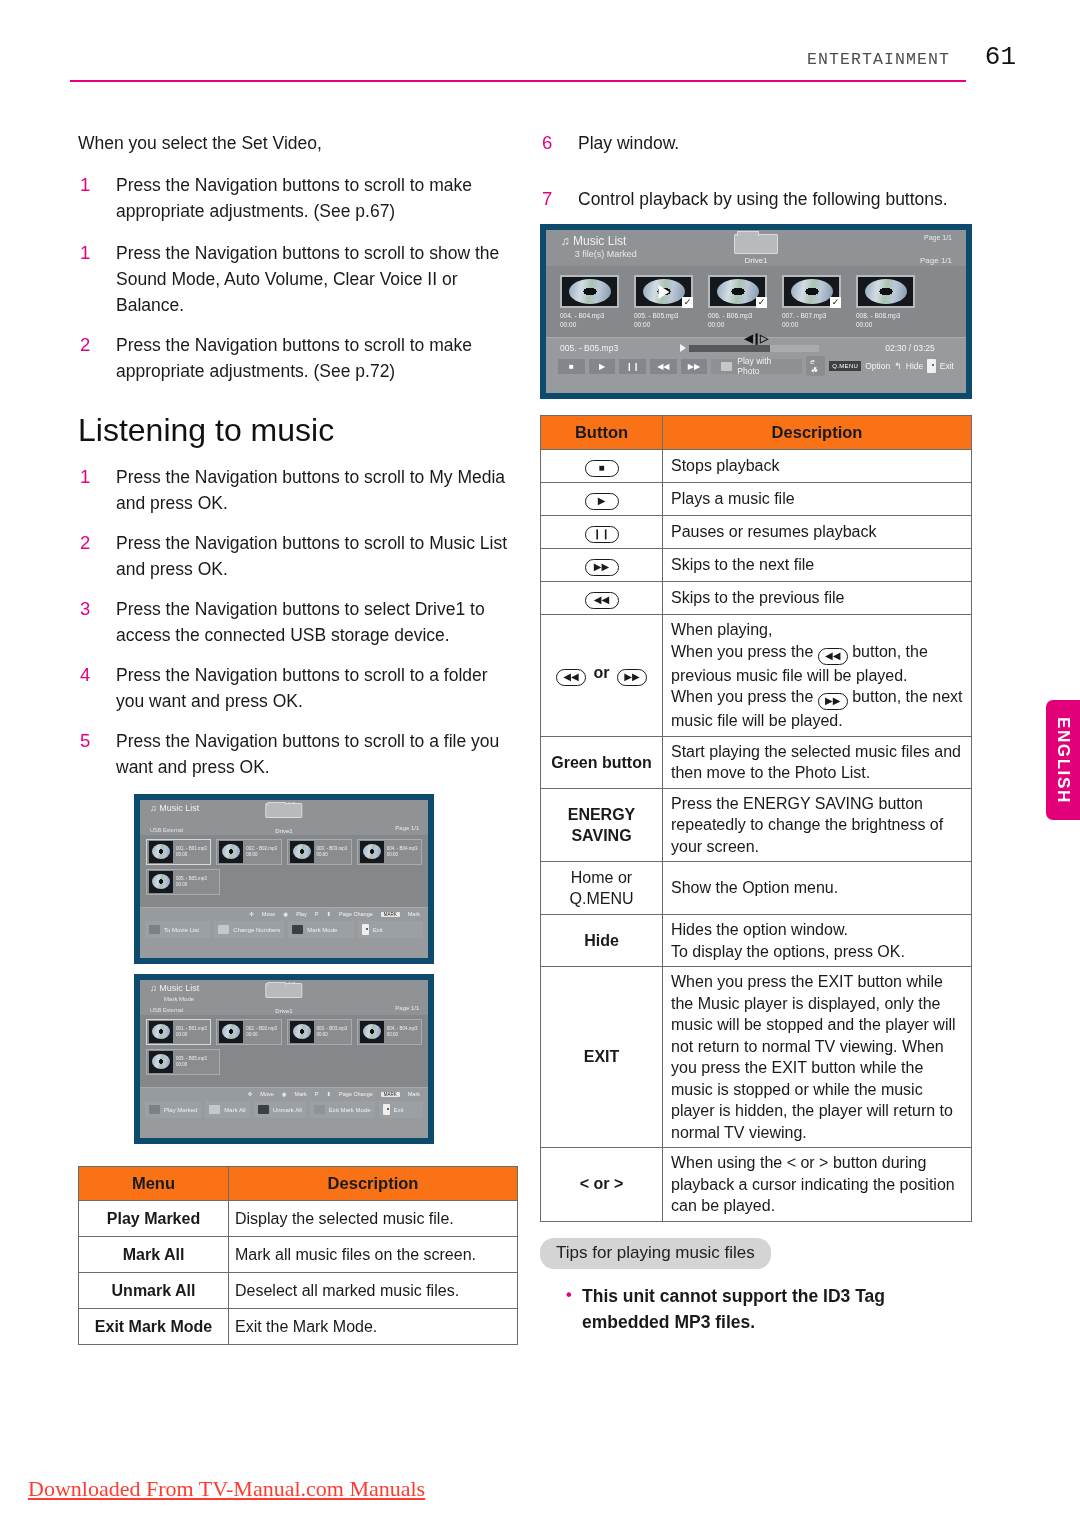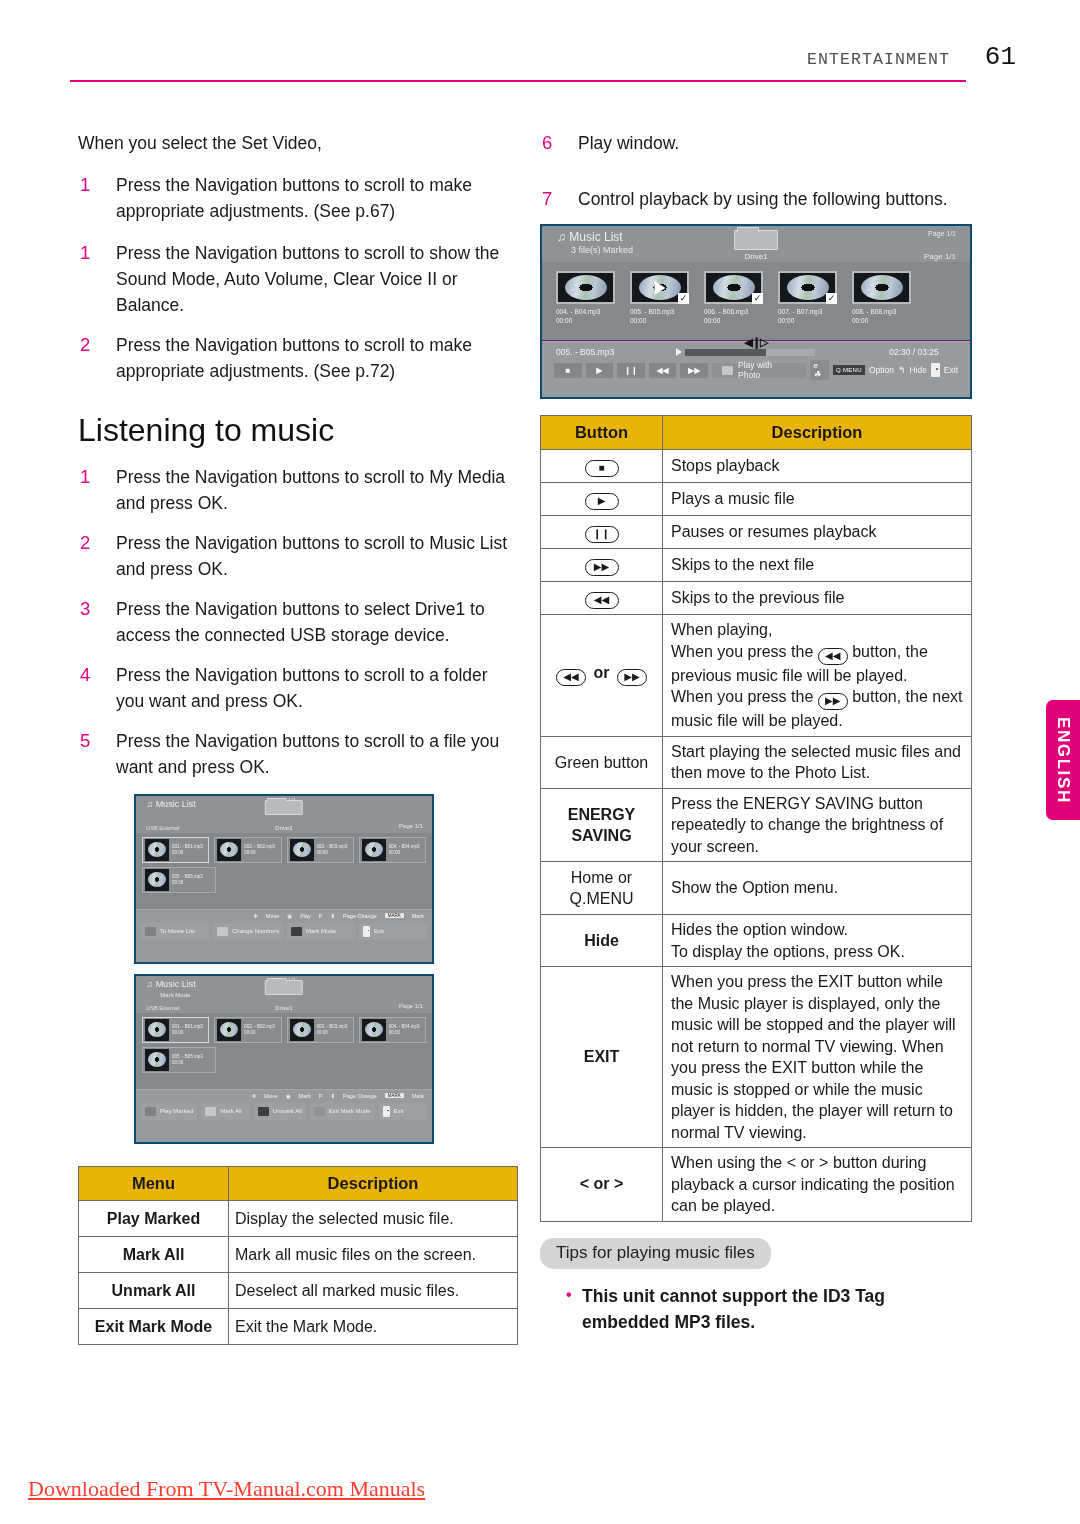--- a/index.html
+++ b/index.html
@@ -62,21 +62,21 @@
   table.doc {
     border-collapse:collapse; width:100%;
     border:1.6px solid #4d4d4d;
     font-size:16px;
   }
   table.doc th, table.doc td {
     border:1.2px solid #6b6b6b;
     padding:5px 7px; vertical-align:middle;
   }
   table.doc th {
-    background:#eab308; font-weight:bold; text-align:center;
+    background:#f97316; font-weight:bold; text-align:center;
     font-size:16.5px; padding:7px 11px;
   }
   table.doc td.k {
     text-align:center; font-weight:bold; white-space:nowrap;
   }
   table.doc td.d { text-align:left; line-height:21px; }
 
   
   #menu-table { font-size:16px; }
   #menu-table td.k { width:150px; }
@@ -143,22 +143,22 @@
   .footer-wm {
     position:absolute; left:28px; bottom:22px;
     font-family:"Liberation Serif", serif;
     font-size:22px; color:#ff3b30;
     text-decoration:underline;
   }
 
   
   .tv {
     position:relative;
-    background:#701a75;
-    border:2px solid #0c4a6e;
+    background:#000000;
+    border:6px solid #0c4a6e;
     overflow:hidden;
   }
   .tv .tvtop {
     position:relative; height:22%;
     background:#909396;
   }
   .tv .tvtitle {
     position:absolute; left:3.5%; top:8%;
     color:#f0f0f0; font-size:9px; line-height:11px;
     white-space:nowrap;
@@ -783,21 +783,21 @@
           <span class="key sm">▶▶</span>
         </td>
         <td class="d">
           <span>When playing,</span><br>
           <span>When you press the </span><span class="key sm">◀◀</span><span> button, the previous music file will be played.</span><br>
           <span>When you press the </span><span class="key sm">▶▶</span><span> button, the next music file will be played.</span>
         </td>
       </tr>
 
       <tr>
-        <td class="k tall" style="font-weight:normal;white-space:normal;">Green button</td>
+        <td class="k tall" style="font-weight:bold;white-space:normal;">Green button</td>
         <td class="d">
           <span>Start playing the selected music files and then move to the </span><span class="b">Photo List</span><span>.</span>
         </td>
       </tr>
 
       <tr>
         <td class="k tall" style="white-space:normal;">ENERGY SAVING</td>
         <td class="d">
           <span>Press the </span><span class="b">ENERGY SAVING</span><span> button repeatedly to change the brightness of your screen.</span>
         </td>

